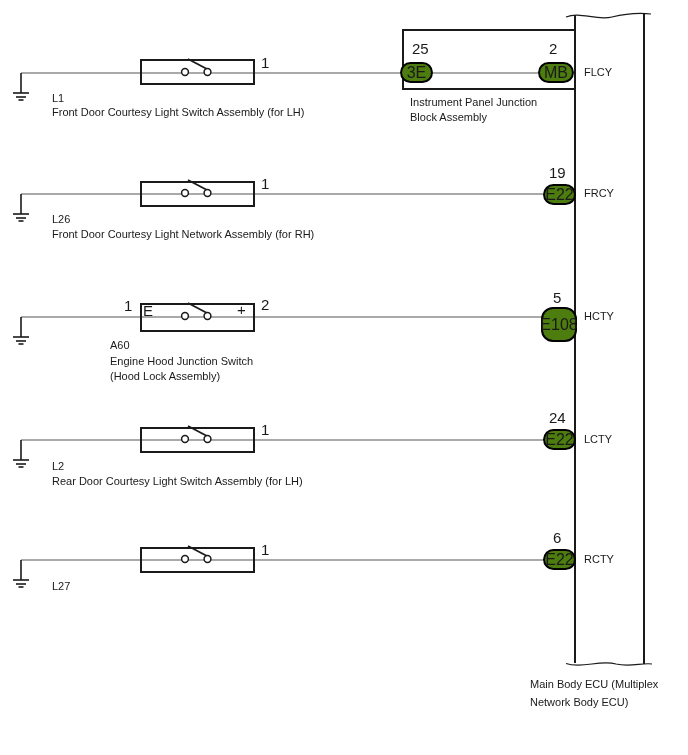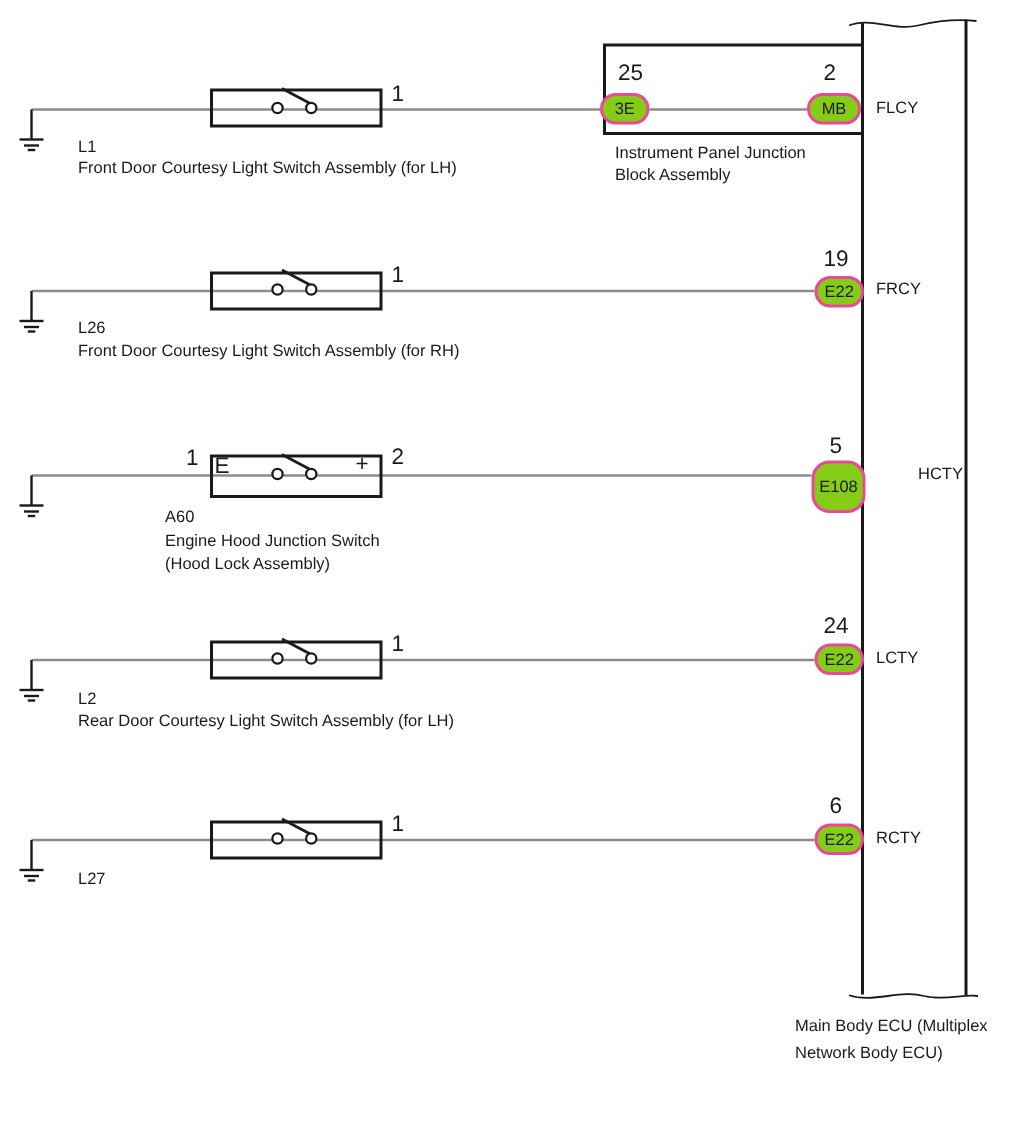--- a/index.html
+++ b/index.html
@@ -5,22 +5,22 @@
   html,body{margin:0;padding:0;background:#ffffff;}
   .canvas{
     position:relative;width:688px;height:755px;background:#ffffff;
     font-family:"Liberation Sans",sans-serif;color:#1a1a1a;overflow:hidden;
   }
   .lines{position:absolute;left:0;top:0;}
   .t{position:absolute;font-size:11px;line-height:13px;white-space:nowrap;}
   .pin{position:absolute;font-size:15px;line-height:13px;white-space:nowrap;}
   .box{position:absolute;border:2px solid #1a1a1a;background:transparent;box-sizing:border-box;}
   .oval{
-    position:absolute;border:2px solid #ec4899;border-radius:12px;background:#84cc16;
-    display:flex;align-items:center;justify-content:center;font-size:11px;box-sizing:border-box;
+    position:absolute;border:2px solid #000000;border-radius:12px;background:#4d7c0f;
+    display:flex;align-items:center;justify-content:center;font-size:16px;box-sizing:border-box;
   }
 </style>
 </head>
 <body>
 
 <div class="canvas">
 
   <svg class="lines" width="688" height="755" viewBox="0 0 688 755">
 
     <g stroke="#8c8c8c" stroke-width="1.6" fill="none">
@@ -129,29 +129,29 @@
   <span class="pin" style="left:412px;top:42px">25</span>
   <span class="pin" style="left:549px;top:42px">2</span>
 
   <span class="pin" style="left:549px;top:166px">19</span>
   <span class="pin" style="left:553px;top:291px">5</span>
   <span class="pin" style="left:549px;top:411px">24</span>
   <span class="pin" style="left:553px;top:531px">6</span>
 
   <span class="t" style="left:584px;top:66px">FLCY</span>
   <span class="t" style="left:584px;top:187px">FRCY</span>
-  <span class="t" style="left:612px;top:310px">HCTY</span>
+  <span class="t" style="left:584px;top:310px">HCTY</span>
   <span class="t" style="left:584px;top:433px">LCTY</span>
   <span class="t" style="left:584px;top:553px">RCTY</span>
 
   <span class="t" style="left:52px;top:92px">L1</span>
   <span class="t" style="left:52px;top:106px">Front Door Courtesy Light Switch Assembly (for LH)</span>
 
   <span class="t" style="left:52px;top:213px">L26</span>
-  <span class="t" style="left:52px;top:228px">Front Door Courtesy Light Switch Assembly (for RH)</span>
+  <span class="t" style="left:52px;top:228px">Front Door Courtesy Light Network Assembly (for RH)</span>
 
   <span class="t" style="left:110px;top:339px">A60</span>
   <span class="t" style="left:110px;top:355px">Engine Hood Junction Switch</span>
   <span class="t" style="left:110px;top:370px">(Hood Lock Assembly)</span>
 
   <span class="t" style="left:52px;top:460px">L2</span>
   <span class="t" style="left:52px;top:475px">Rear Door Courtesy Light Switch Assembly (for LH)</span>
 
   <span class="t" style="left:52px;top:580px">L27</span>
 

